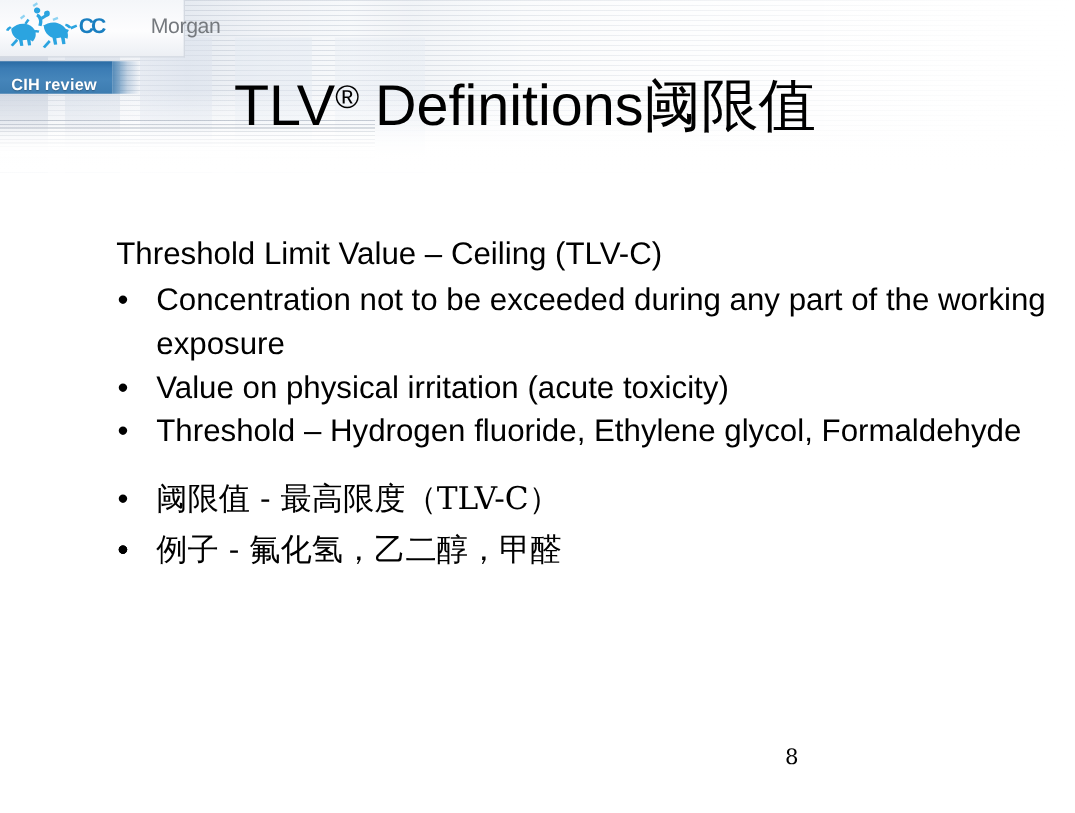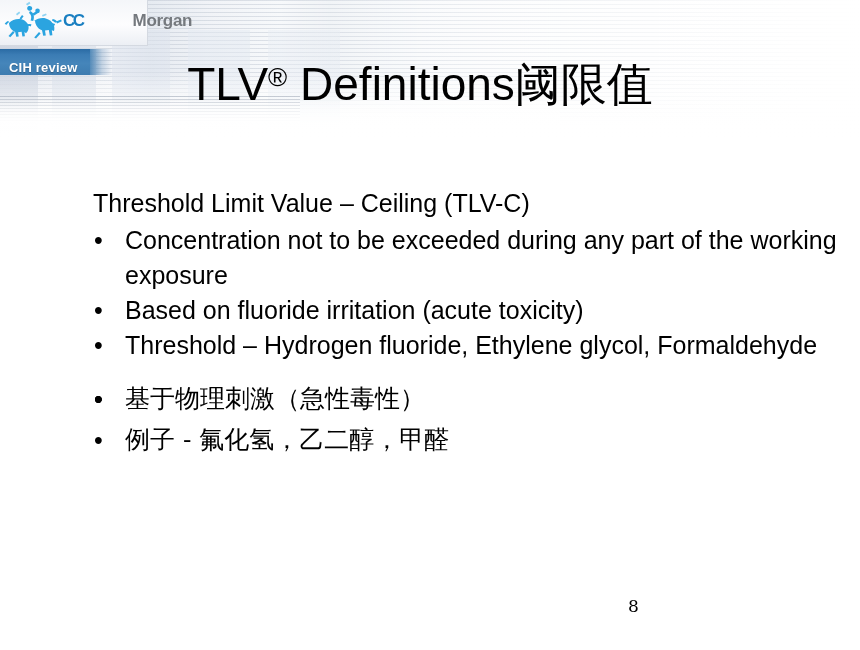--- a/index.html
+++ b/index.html
@@ -111,25 +111,25 @@
     left: 63px;
     top: 11px;
     font-size: 17px;
     letter-spacing: -0.3px;
     white-space: nowrap;
   }
   .logo-cc {
     color: #1a7fc1;
     font-weight: bold;
     letter-spacing: -2.5px;
-    margin-right: 18px;
+    margin-right: 6px;
   }
   .logo-morgan {
     color: #75797e;
-    font-weight: bold;
+    font-weight: normal;
     padding-left: 32px;
   }
 
   
   .cih-badge {
     position: absolute;
     left: 0; top: 49px;
     width: 90px;
     height: 26px;
     background: linear-gradient(to bottom, #2a6ba4 0%, #3b7cb4 22%, #4585ba 55%, #3d7cb0 100%);
@@ -296,40 +296,40 @@
 
     <p class="lead-line">Threshold Limit Value – Ceiling (TLV-C)</p>
 
     <ul class="bullet-list">
       <li class="bullet-item">
         <span class="dot">•</span>
         <span>Concentration not to be exceeded during any part of the working exposure</span>
       </li>
       <li class="bullet-item">
         <span class="dot">•</span>
-        <span>Based on fluoride irritation (acute toxicity)</span>
+        <span>Value on physical irritation (acute toxicity)</span>
       </li>
       <li class="bullet-item">
         <span class="dot">•</span>
         <span>Threshold – Hydrogen fluoride, Ethylene glycol, Formaldehyde</span>
       </li>
     </ul>
 
     <div class="cjk-gap"></div>
 
     <ul class="bullet-list">
       <li class="bullet-item cjk">
         <span class="dot">•</span>
+        <span>阈限值 - 最高限度（TLV-C）</span>
       </li>
       <li class="bullet-item cjk">
         <span class="dot">•</span>
       </li>
       <li class="bullet-item cjk">
         <span class="dot">•</span>
-        <span>基于物理刺激（急性毒性）</span>
       </li>
       <li class="bullet-item cjk">
         <span class="dot">•</span>
         <span>例子 - 氟化氢，乙二醇，甲醛</span>
       </li>
     </ul>
 
   </div>
 
   <div class="page-number">8</div>

